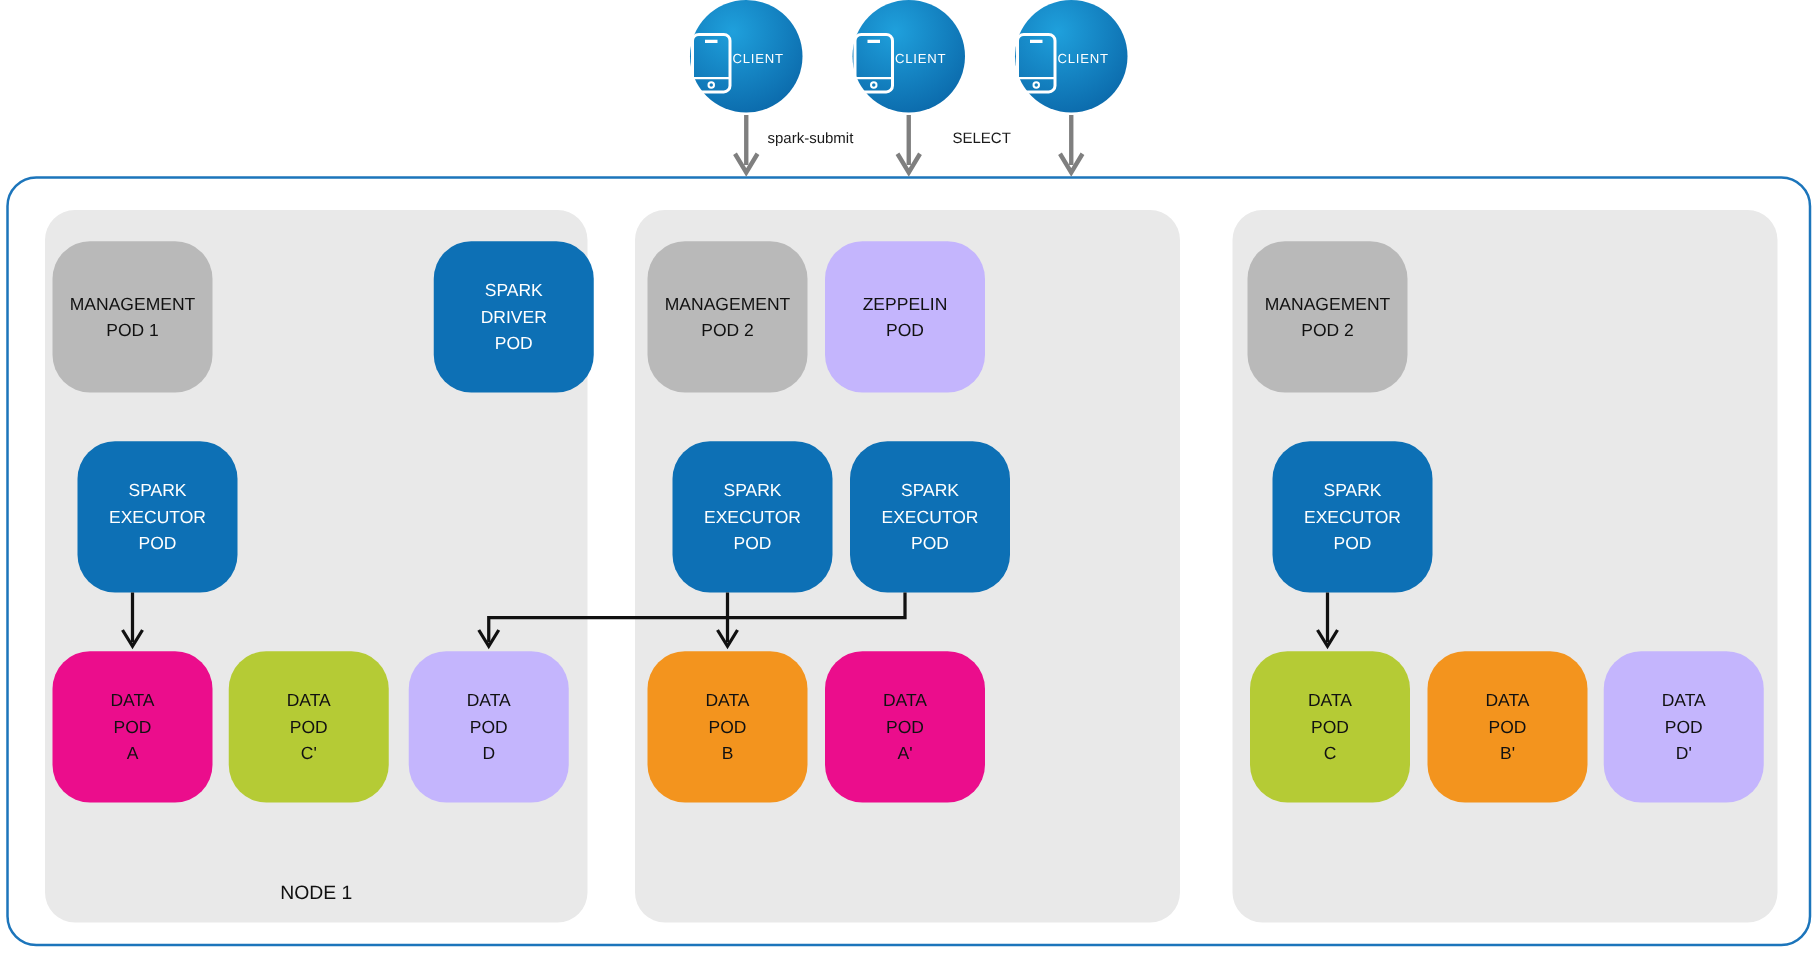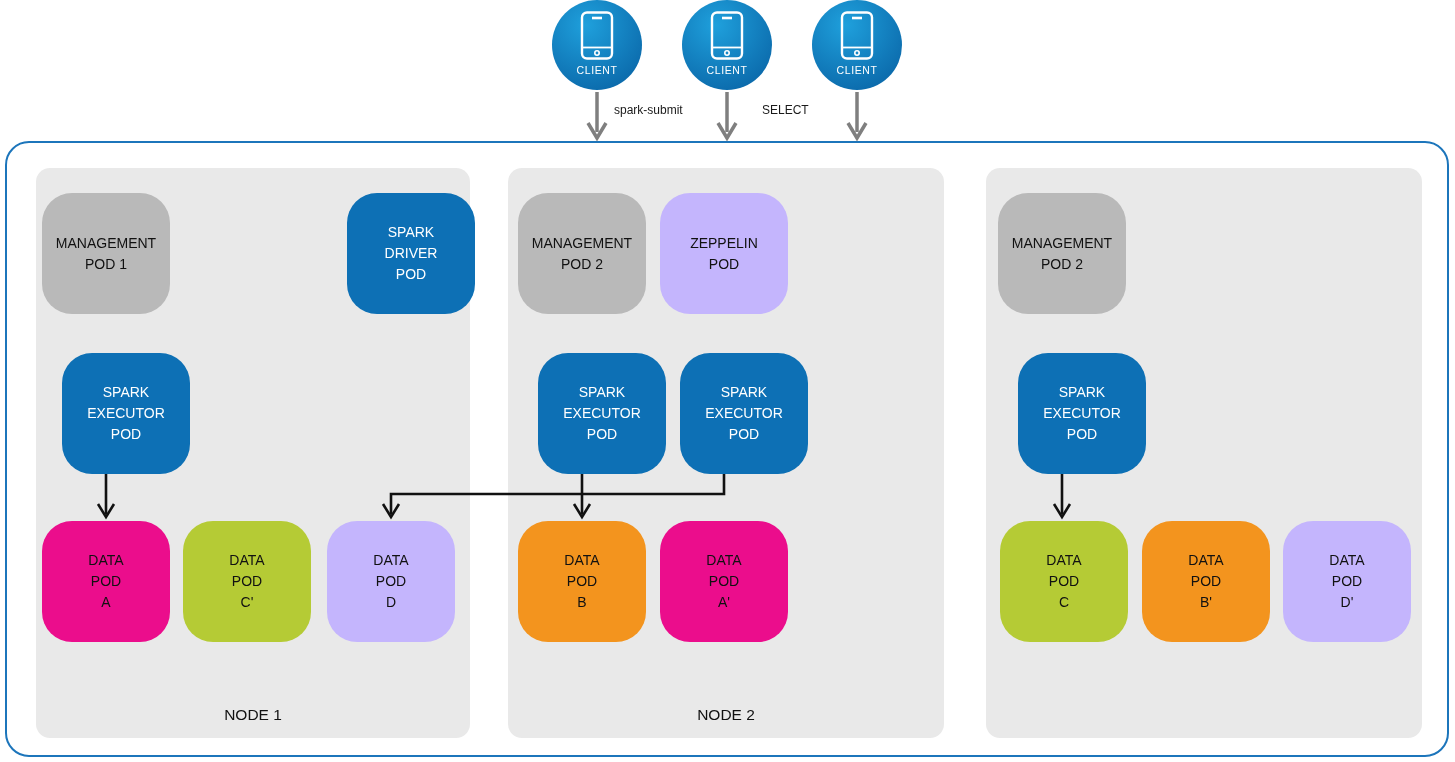--- a/index.html
+++ b/index.html
@@ -14,21 +14,21 @@
 
   
   .client {
     position: absolute;
     top: 0;
     width: 90px;
     height: 90px;
     border-radius: 50%;
     background: radial-gradient(circle at 38% 28%, #1fa0dc 0%, #0c6cad 78%);
     display: flex;
-    flex-direction: column;
+    flex-direction: row;
     align-items: center;
     justify-content: flex-start;
   }
   .client svg { margin-top: 11px; }
   .client .client-label {
     color: #ffffff;
     font-size: 10.5px;
     letter-spacing: 0.6px;
     margin-top: 3px;
   }
@@ -52,21 +52,21 @@
     border-radius: 24px;
     box-sizing: border-box;
   }
 
   
   .node {
     position: absolute;
     top: 168px;
     height: 570px;
     background: #e9e9e9;
-    border-radius: 14px;
+    border-radius: 24px;
   }
   .node-label {
     position: absolute;
     top: 706px; 
   }
   .node .node-label {
     position: absolute;
     top: 538px;
     left: 0;
     width: 100%;
@@ -198,21 +198,20 @@
     <div class="pod orange" style="left:10px; top:353px;">
       <span>DATA</span>
       <span>POD</span>
       <span>B</span>
     </div>
     <div class="pod magenta" style="left:152px; top:353px;">
       <span>DATA</span>
       <span>POD</span>
       <span>A'</span>
     </div>
-    <div class="node-label">NODE 2</div>
   </div>
 
   <div class="node" style="left:986px; width:436px;">
     <div class="pod gray" style="left:12px; top:25px;">
       <span>MANAGEMENT</span>
       <span>POD 2</span>
     </div>
     <div class="pod blue" style="left:12px; top:185px;">
       <span>SPARK</span>
       <span>EXECUTOR</span>

